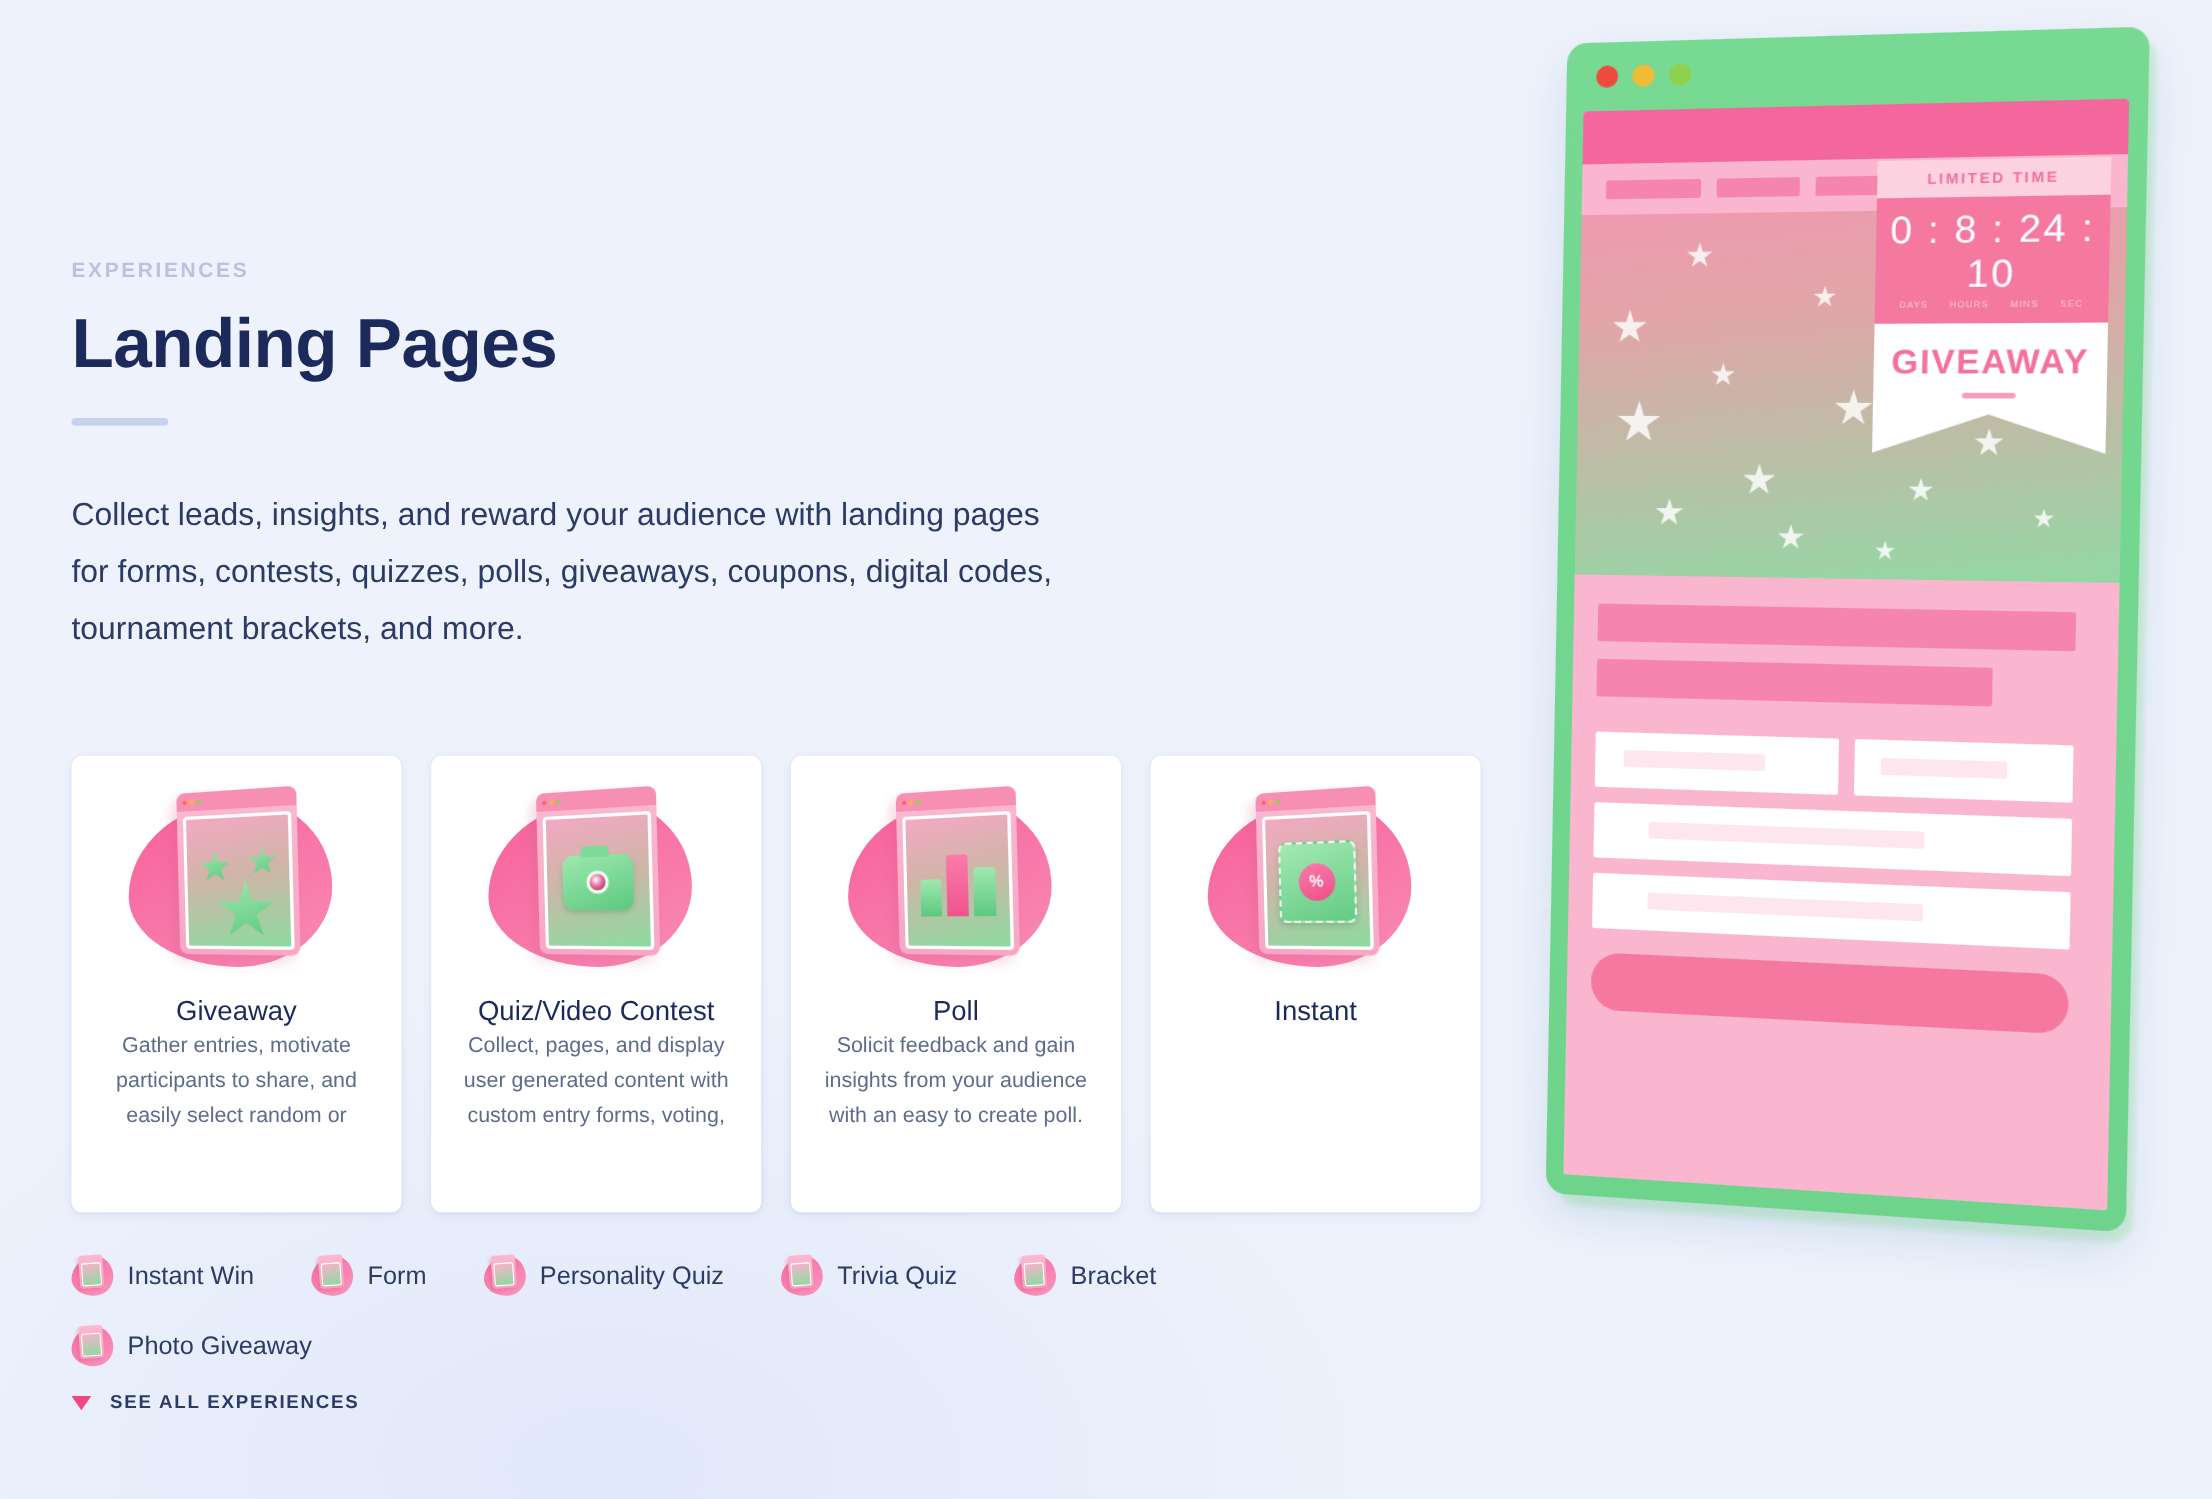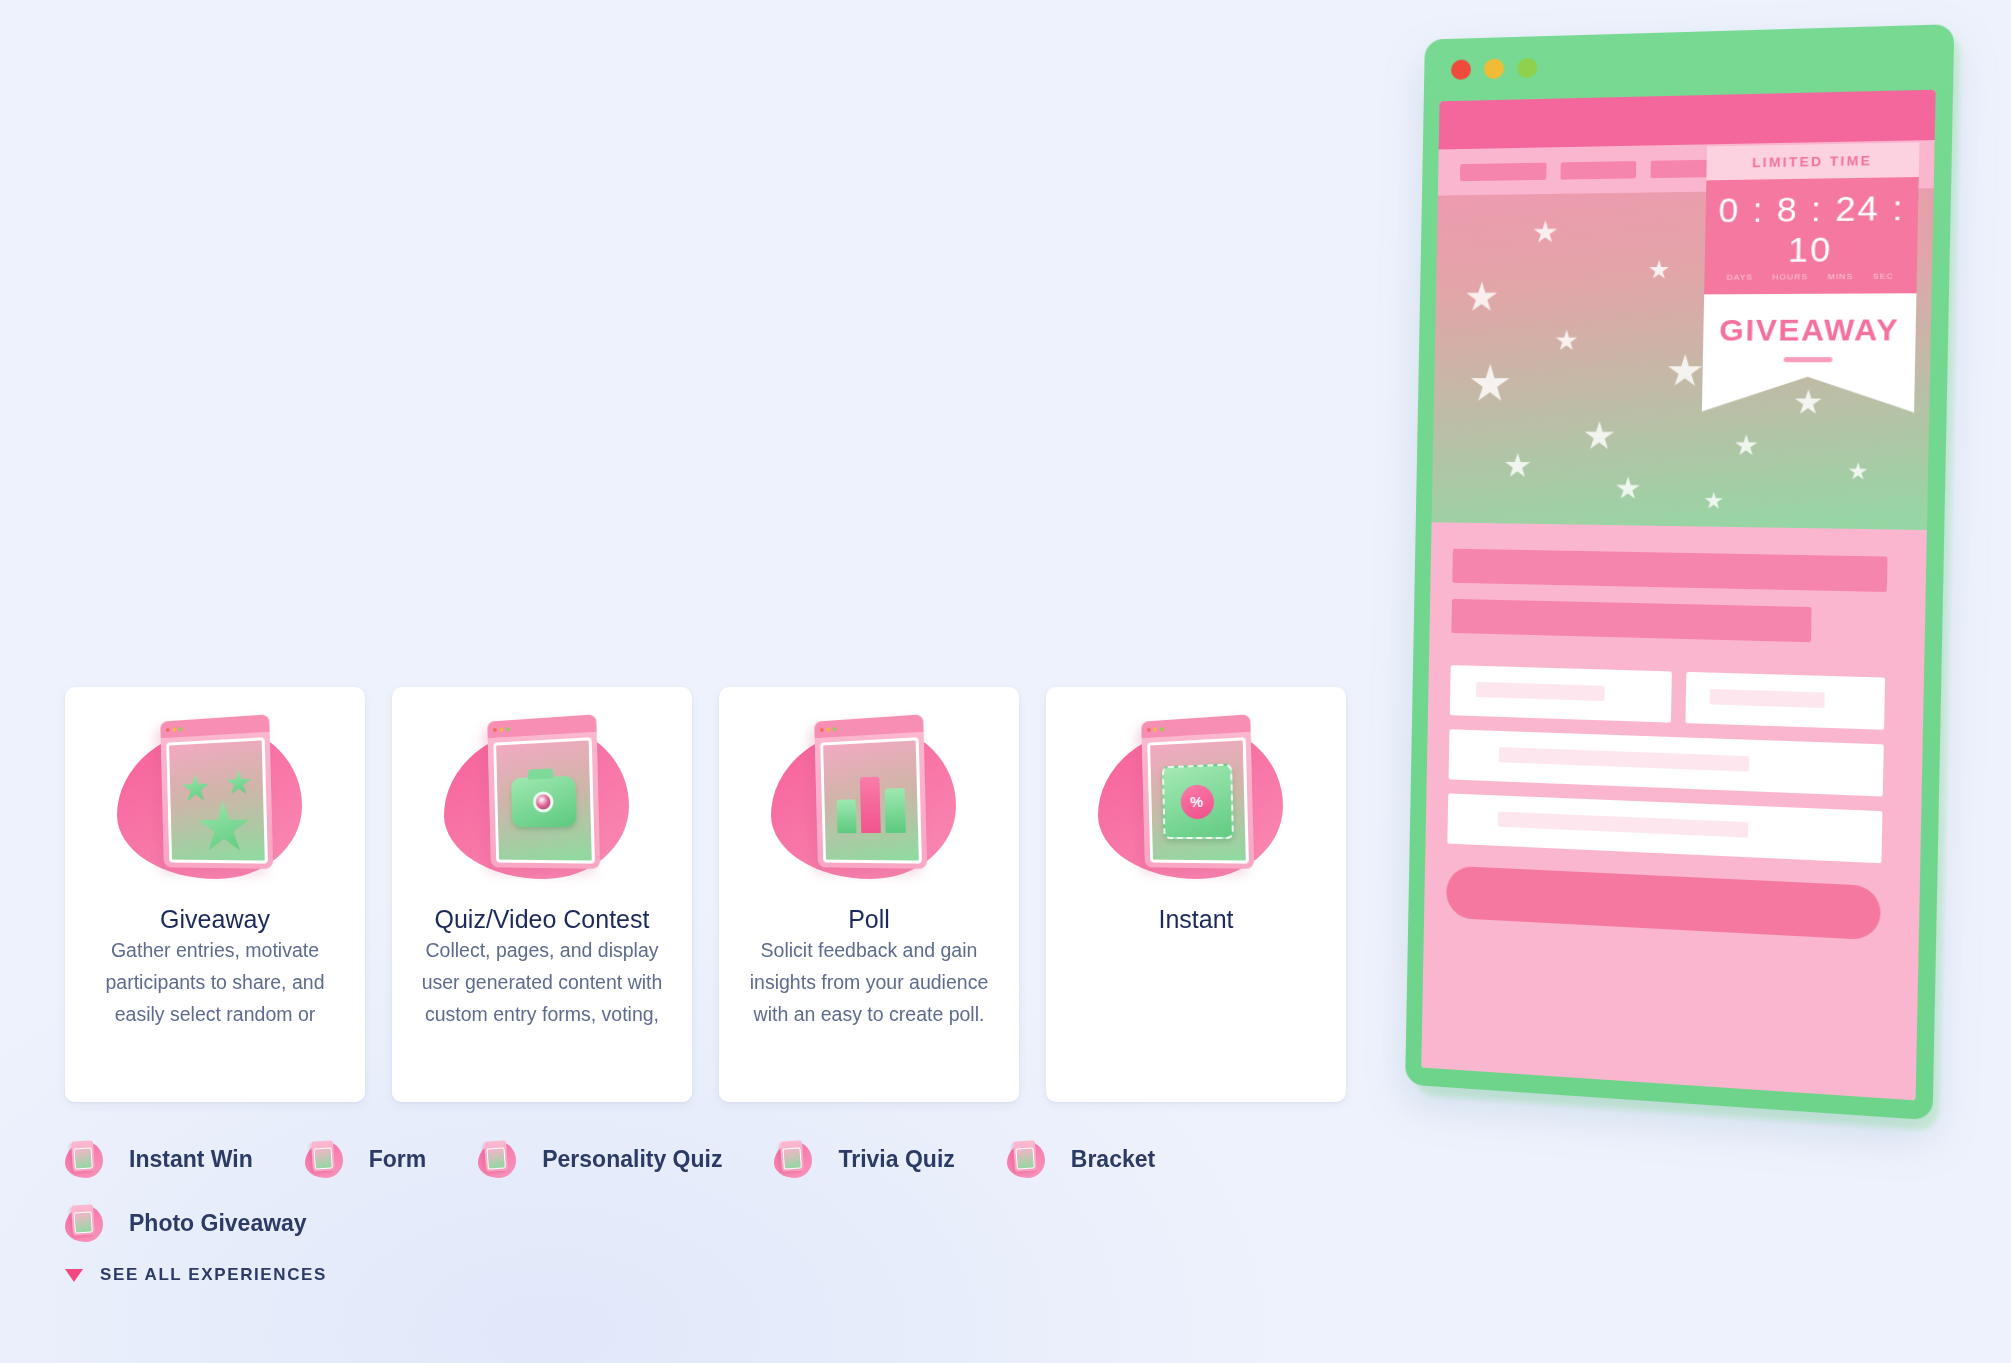--- a/index.html
+++ b/index.html
@@ -126,21 +126,21 @@
   }
   .fade {
     position: absolute; left: 0; right: 0; bottom: 0; height: 78px;
     background: linear-gradient(180deg, rgba(255,255,255,0), #fff 78%);
     pointer-events: none;
   }
 
   
   .chips { position: absolute; left: 65px; top: 1140px; width: 1320px; }
   .chip-row { display: flex; align-items: center; gap: 0; margin-bottom: 26px; }
-  .chip { display: flex; align-items: center; gap: 26px; margin-right: 52px; font-weight: bold; }
+  .chip { display: flex; align-items: center; gap: 13px; margin-right: 52px; }
   .chip-icon { position: relative; width: 38px; height: 38px; }
   .chip-blob {
     position: absolute; inset: 2px 0 0 0;
     background: linear-gradient(150deg,#f7609a,#fa8fb7);
     border-radius: 58% 42% 46% 54% / 58% 52% 48% 42%;
     opacity: .92;
   }
   .chip-win {
     position: absolute; left: 7px; top: 1px; width: 22px; height: 30px;
     border-radius: 3px; overflow: hidden;
@@ -230,20 +230,26 @@
     background:#fde6ee; border-radius:2px;
   }
   .lbtn { position:absolute; background:#f4789f; border-radius:26px; }
 </style>
 </head>
 <body>
 
 <div id="stage">
   <div class="wash"></div>
 
+  <div class="left">
+    <div class="eyebrow">EXPERIENCES</div>
+    <h1 class="title">Landing Pages</h1>
+    <div class="rule"></div>
+    <p class="lede">Collect leads, insights, and reward your audience with landing pages for forms, contests, quizzes, polls, giveaways, coupons, digital codes, tournament brackets, and more.</p>
+  </div>
 
   <div class="cards">
 
     <div class="card">
       <div class="card-art">
         <div class="blob"></div>
         <div class="mini-win">
           <div class="mini-bar">
             <span class="mini-dot" style="background:#ef6a5c"></span>
             <span class="mini-dot" style="background:#f2bb36"></span>

